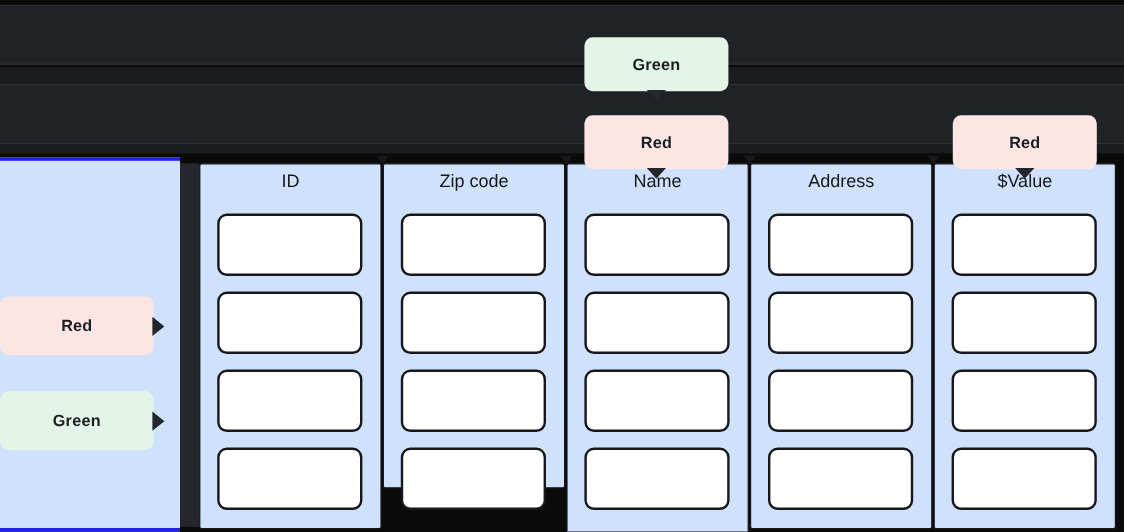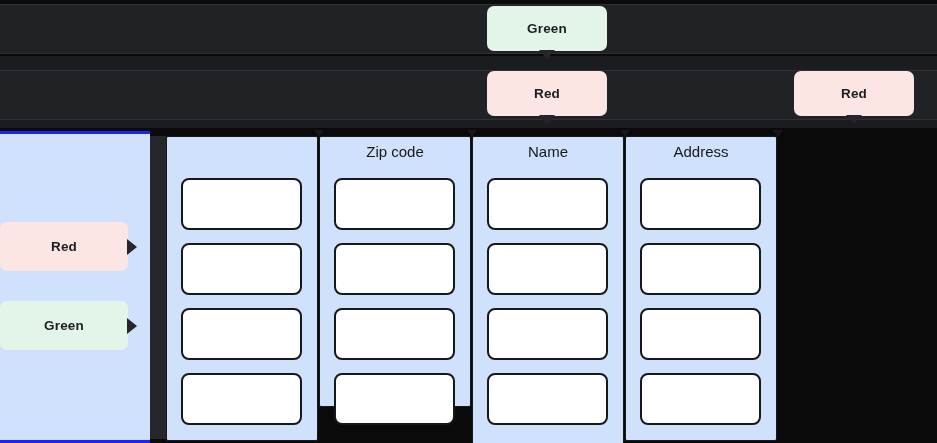--- a/index.html
+++ b/index.html
@@ -26,20 +26,21 @@
 
   
   .tip{
     position:absolute;
     border-radius:7px;
     display:flex;align-items:center;justify-content:center;
     font-size:13.5px;font-weight:bold;
     color:#1d1d22;
     letter-spacing:.2px;
     box-sizing:border-box;
+    margin-top:25px;
   }
   .tip.green{background:#e3f5e9;}
   .tip.red{background:#fbe6e4;}
   .tip .arrow-down{
     position:absolute;left:50%;bottom:-8px;
     margin-left:-8px;
     width:0;height:0;
     border-left:8px solid transparent;
     border-right:8px solid transparent;
     border-top:9px solid #25262b;
@@ -101,20 +102,21 @@
 <body>
 
 <div id="root">
     <div class="dark-row" style="top: 4px; height: 48px;"></div>
     <div class="dark-gap" style="top: 56px; height: 14px;"></div>
     <div class="dark-row" style="top: 70px; height: 48px;"></div>
     <div class="dark-gap" style="top: 120px; height: 8px;"></div>
     <div id="left-panel" style="position: absolute; left: 0px; top: 131px; width: 150px; height: 312px;"></div>
     <div class="vbar" style="left: 150px; top: 136px; width: 16px; height: 303px;"></div>
     <div class="col" style="left: 166px; top: 136px; width: 152px; height: 305px;">
+      <div class="col-header">ID</div>
       <div class="cell" style="left: 14px; top: 41px; width: 121px; height: 52px;"></div>
       <div class="cell" style="left: 14px; top: 106px; width: 121px; height: 52px;"></div>
       <div class="cell" style="left: 14px; top: 171px; width: 121px; height: 52px;"></div>
       <div class="cell" style="left: 14px; top: 236px; width: 121px; height: 52px;"></div>
     </div>
     <div class="col" style="left: 319px; top: 136px; width: 152px; height: 271px;">
       <div class="col-header">Zip code</div>
       <div class="cell" style="left: 14px; top: 41px; width: 121px; height: 52px;"></div>
       <div class="cell" style="left: 14px; top: 106px; width: 121px; height: 52px;"></div>
       <div class="cell" style="left: 14px; top: 171px; width: 121px; height: 52px;"></div>
@@ -130,20 +132,27 @@
     </div>
     <div class="notch" style="left: 467px; top: 130px;"></div>
     <div class="col" style="left: 625px; top: 136px; width: 152px; height: 305px;">
       <div class="col-header">Address</div>
       <div class="cell" style="left: 14px; top: 41px; width: 121px; height: 52px;"></div>
       <div class="cell" style="left: 14px; top: 106px; width: 121px; height: 52px;"></div>
       <div class="cell" style="left: 14px; top: 171px; width: 121px; height: 52px;"></div>
       <div class="cell" style="left: 14px; top: 236px; width: 121px; height: 52px;"></div>
     </div>
     <div class="notch" style="left: 620px; top: 130px;"></div>
+    <div class="col" style="left: 778px; top: 136px; width: 152px; height: 305px;">
+      <div class="col-header">$Value</div>
+      <div class="cell" style="left: 14px; top: 41px; width: 121px; height: 52px;"></div>
+      <div class="cell" style="left: 14px; top: 106px; width: 121px; height: 52px;"></div>
+      <div class="cell" style="left: 14px; top: 171px; width: 121px; height: 52px;"></div>
+      <div class="cell" style="left: 14px; top: 236px; width: 121px; height: 52px;"></div>
+    </div>
     <div class="notch" style="left: 773px; top: 130px;"></div>
     <div class="tip green" style="left: 487px; top: 6px; width: 120px; height: 45px;">
       <span>Green</span>
       <div class="arrow-down"></div>
     </div>
     <div class="tip red" style="left: 487px; top: 71px; width: 120px; height: 45px;">
       <span>Red</span>
       <div class="arrow-down"></div>
     </div>
     <div class="tip red" style="left: 794px; top: 71px; width: 120px; height: 45px;">

